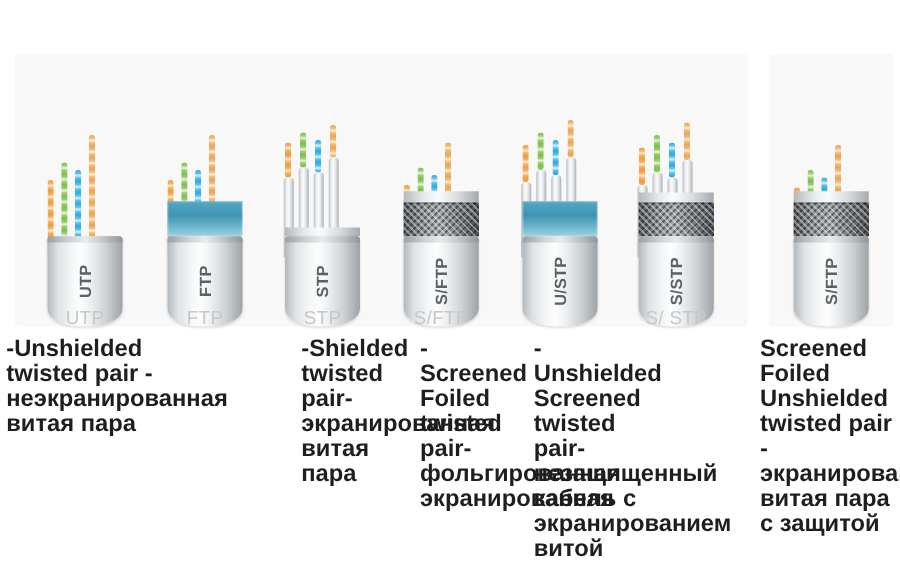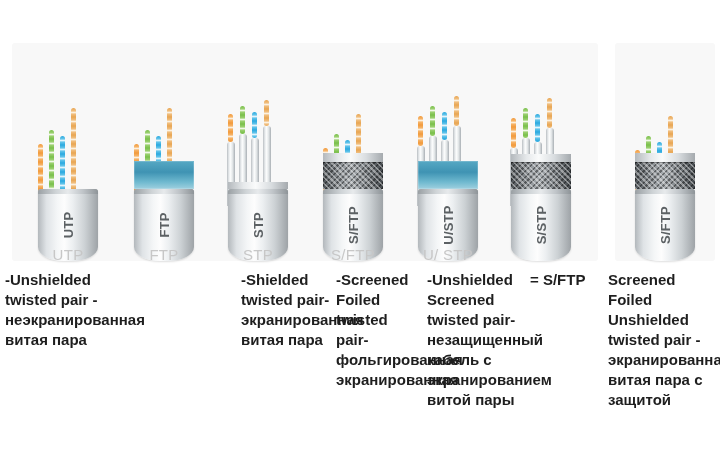--- a/index.html
+++ b/index.html
@@ -159,21 +159,21 @@
     font-size: 15px;
     color: #c7c7c7;
     font-family: "Liberation Sans", "DejaVu Sans", sans-serif;
     letter-spacing: 0.3px;
   }
 
   
   .desc {
     position: absolute;
     top: 270px;
-    font-size: 15px;
+    font-size: 19px;
     line-height: 20px;
     color: #1e1e1e;
     font-weight: 600;
     font-family: "Liberation Sans", "DejaVu Sans", sans-serif;
     white-space: pre-line;
   }
 </style>
 </head>
 <body>
 
@@ -256,56 +256,55 @@
       <div class="wire twist w-green" style="left:30px; bottom:70px; height:30px"></div>
       <div class="wire twist w-blue" style="left:42px; bottom:66px; height:28px"></div>
       <div class="wire twist w-tan" style="left:54px; bottom:80px; height:30px"></div>
     </div>
     <div class="band band-foil" style="bottom:72px; height:28px"></div>
     <div class="jacket">
       <div class="jacket-top"></div>
       <div class="jacket-label">U/STP</div>
     </div>
   </div>
-  <div class="caption" style="left:400px">U/ STP</div>
 
   <div class="cable-col" style="left:493px">
     <div class="wires">
       <div class="sleeve" style="left:17px; height:58px"></div>
       <div class="sleeve" style="left:29px; height:68px"></div>
       <div class="sleeve" style="left:41px; height:64px"></div>
       <div class="sleeve" style="left:53px; height:78px"></div>
       <div class="wire twist w-orange" style="left:18px; bottom:58px; height:30px"></div>
       <div class="wire twist w-green" style="left:30px; bottom:68px; height:30px"></div>
       <div class="wire twist w-blue" style="left:42px; bottom:64px; height:28px"></div>
       <div class="wire twist w-tan" style="left:54px; bottom:78px; height:30px"></div>
     </div>
     <div class="band band-collar" style="bottom:99px; height:8px"></div>
     <div class="band band-braid" style="bottom:72px; height:27px"></div>
     <div class="jacket">
       <div class="jacket-top"></div>
       <div class="jacket-label">S/STP</div>
     </div>
   </div>
+  <div class="caption" style="left:493px">S/ STP</div>
 
   <div class="cable-col" style="left:617px">
     <div class="wires">
       <div class="wire twist w-orange" style="left:18px; height:56px"></div>
       <div class="wire twist w-green" style="left:29px; height:70px"></div>
       <div class="wire twist w-blue" style="left:40px; height:64px"></div>
       <div class="wire twist w-tan" style="left:51px; height:90px"></div>
     </div>
     <div class="band band-collar" style="bottom:99px; height:9px"></div>
     <div class="band band-braid" style="bottom:72px; height:27px"></div>
     <div class="jacket">
       <div class="jacket-top"></div>
       <div class="jacket-label">S/FTP</div>
     </div>
   </div>
 
   <div class="desc" style="left:5px;   width:120px">-Unshielded twisted pair - неэкранированная витая пара</div>
   <div class="desc" style="left:241px; width:92px">-Shielded twisted pair-экранированная витая пара</div>
   <div class="desc" style="left:336px; width:86px">-Screened Foiled twisted pair-фольгированная экранированная</div>
   <div class="desc" style="left:427px; width:100px">-Unshielded Screened twisted pair-незащищенный кабель с экранированием витой пары</div>
-  <div class="desc" style="left:530px; width:72px">= S/FTP</div>
   <div class="desc" style="left:608px; width:108px">Screened Foiled Unshielded twisted pair - экранированная витая пара с защитой</div>
 
 </div>
 
 </body></html>

